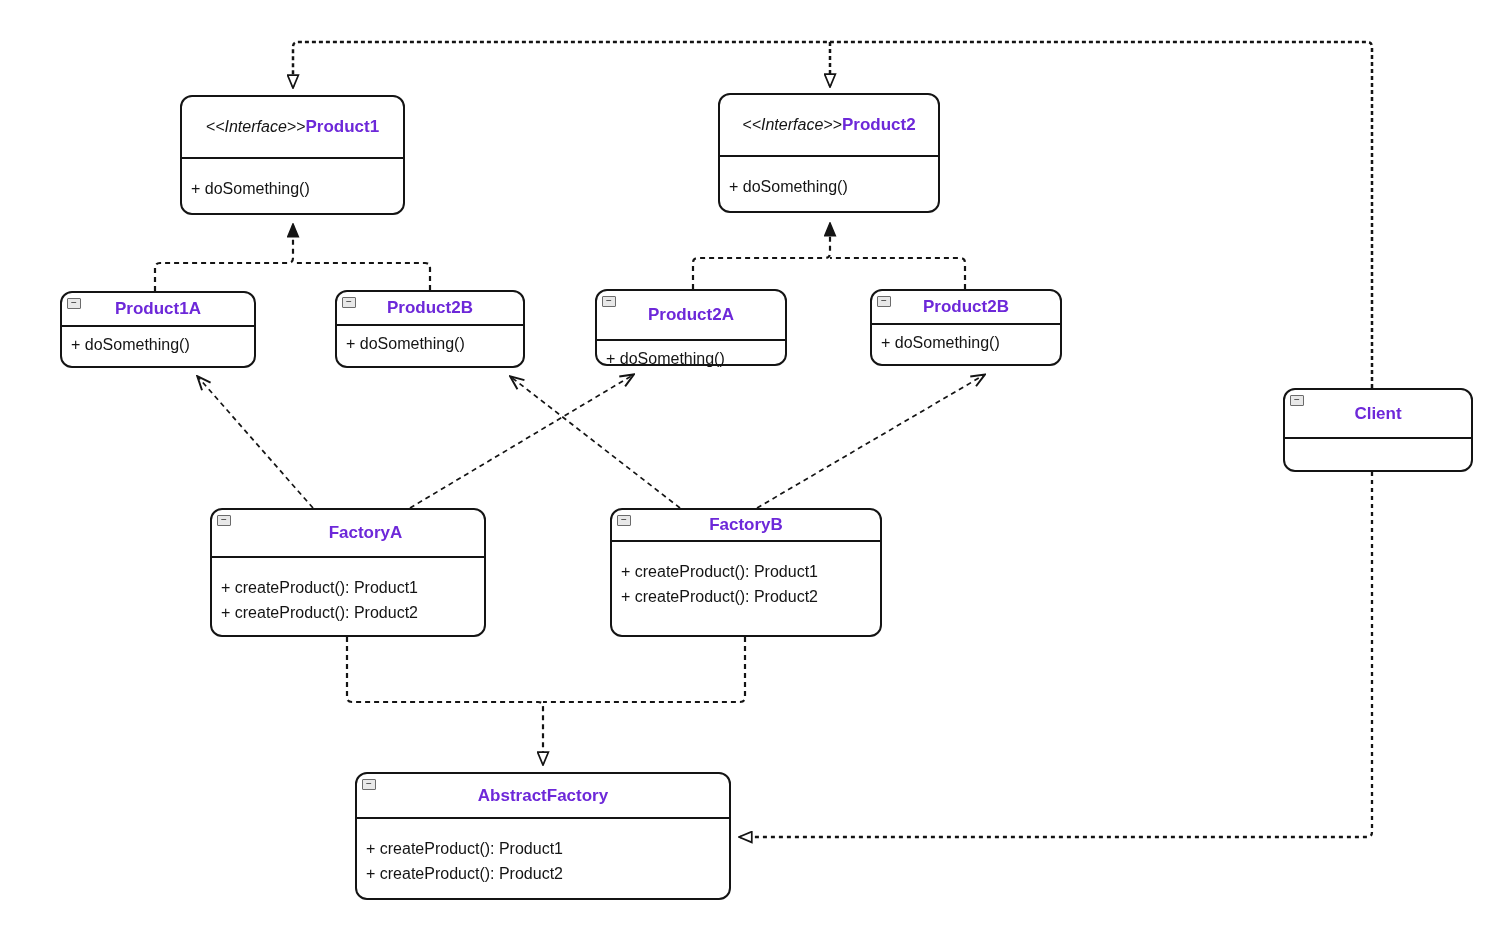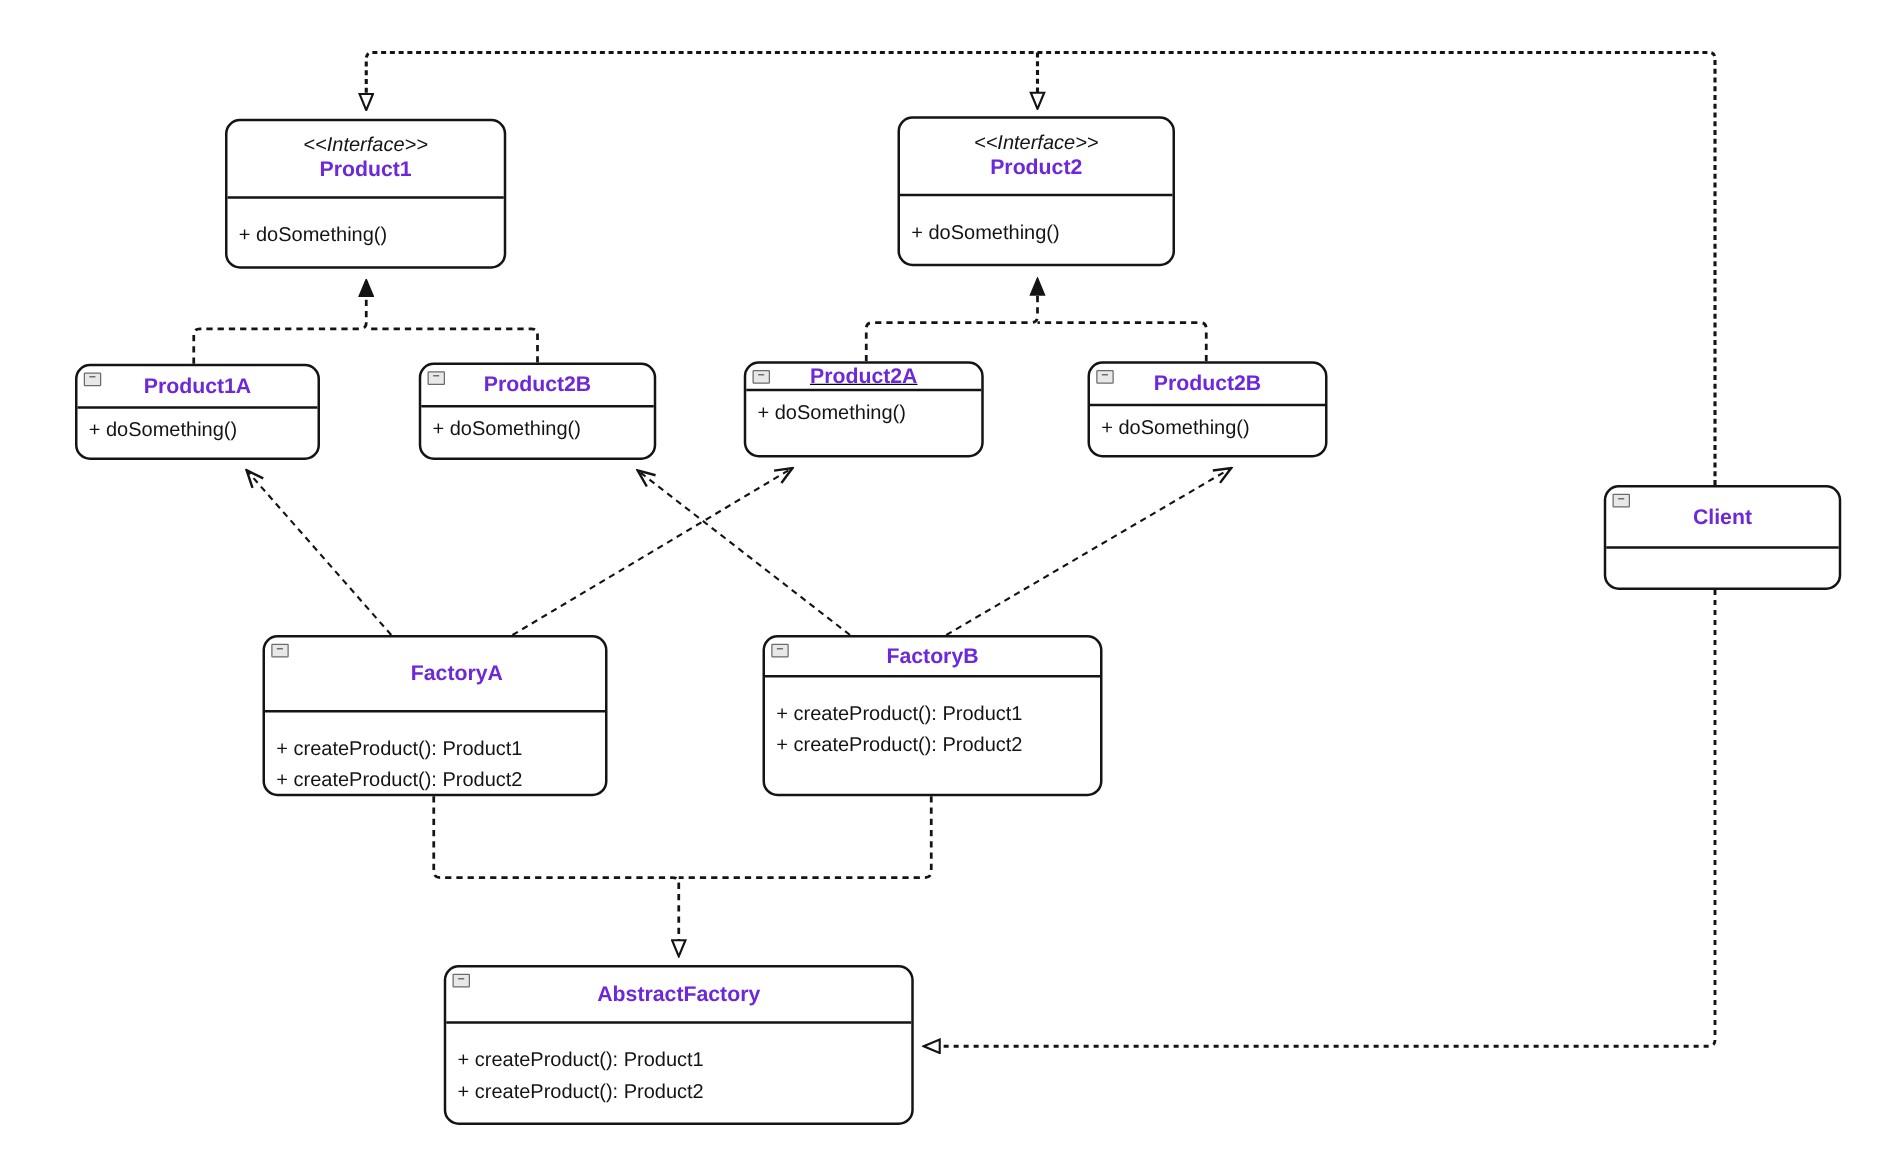--- a/index.html
+++ b/index.html
@@ -12,21 +12,21 @@
     position:absolute; background:#ffffff; border:2px solid #141414;
     border-radius:12px; box-sizing:border-box; z-index:2;
   }
   .collapse-icon {
     position:absolute; left:5px; top:5px; width:14px; height:11px;
     background:#e8e8e8; border:1px solid #6b6b6b; box-sizing:border-box;
     font-size:10px; line-height:8px; text-align:center; color:#222;
     border-radius:1px; cursor:pointer; user-select:none;
   }
   .hdr {
-    display:flex; flex-direction:column; justify-content:center; align-items:center;
+    display:flex; flex-direction:row; justify-content:center; align-items:center;
     border-bottom:2px solid #141414; box-sizing:border-box;
   }
   .stereotype { font-style:italic; font-size:16px; color:#141414; }
   .title { font-weight:bold; font-size:17px; color:#6d28d9; }
   .body { padding:17px 9px 0 9px; box-sizing:border-box; }
   .method { font-size:16px; color:#141414; line-height:25px; white-space:nowrap; }
 </style>
 </head>
 <body>
 
@@ -100,41 +100,41 @@
     <div class="hdr" style="height:34px;">
       <div class="title">Product2B</div>
     </div>
     <div class="body" style="padding-top:5px;">
       <div class="method">+ doSomething()</div>
     </div>
   </div>
 
   <div class="uml-class" style="left:595px; top:289px; width:192px; height:77px;">
     <span class="collapse-icon">−</span>
-    <div class="hdr" style="height:22px;text-decoration:underline;">
+    <div class="hdr" style="height:50px;">
       <div class="title">Product2A</div>
     </div>
     <div class="body" style="padding-top:5px;">
       <div class="method">+ doSomething()</div>
     </div>
   </div>
 
   <div class="uml-class" style="left:870px; top:289px; width:192px; height:77px;">
     <span class="collapse-icon">−</span>
     <div class="hdr" style="height:34px;">
       <div class="title">Product2B</div>
     </div>
     <div class="body" style="padding-top:5px;">
       <div class="method">+ doSomething()</div>
     </div>
   </div>
 
   <div class="uml-class" style="left:210px; top:508px; width:276px; height:129px;">
     <span class="collapse-icon">−</span>
-    <div class="hdr" style="height:60px;padding-left:35px;">
+    <div class="hdr" style="height:48px;padding-left:35px;">
       <div class="title">FactoryA</div>
     </div>
     <div class="body">
       <div class="method">+ createProduct(): Product1</div>
       <div class="method">+ createProduct(): Product2</div>
     </div>
   </div>
 
   <div class="uml-class" style="left:610px; top:508px; width:272px; height:129px;">
     <span class="collapse-icon">−</span>

